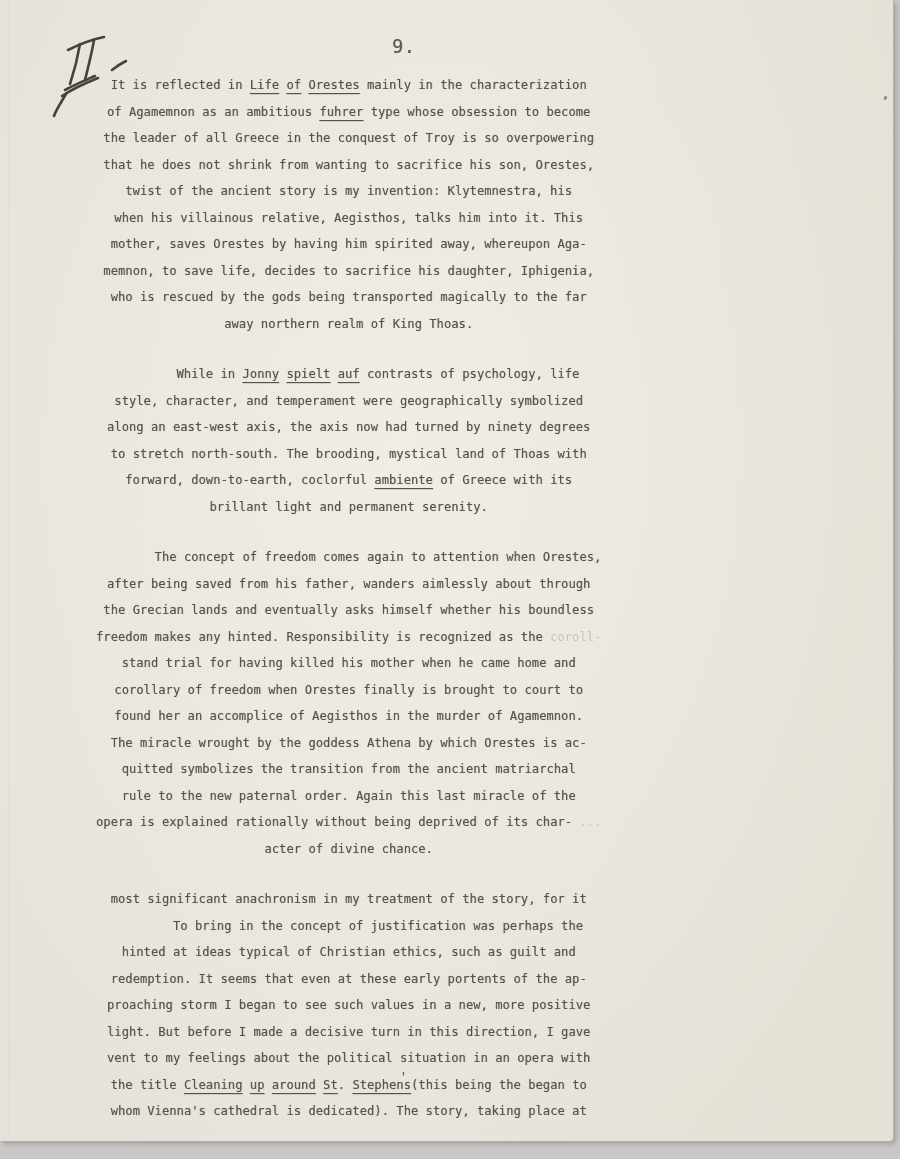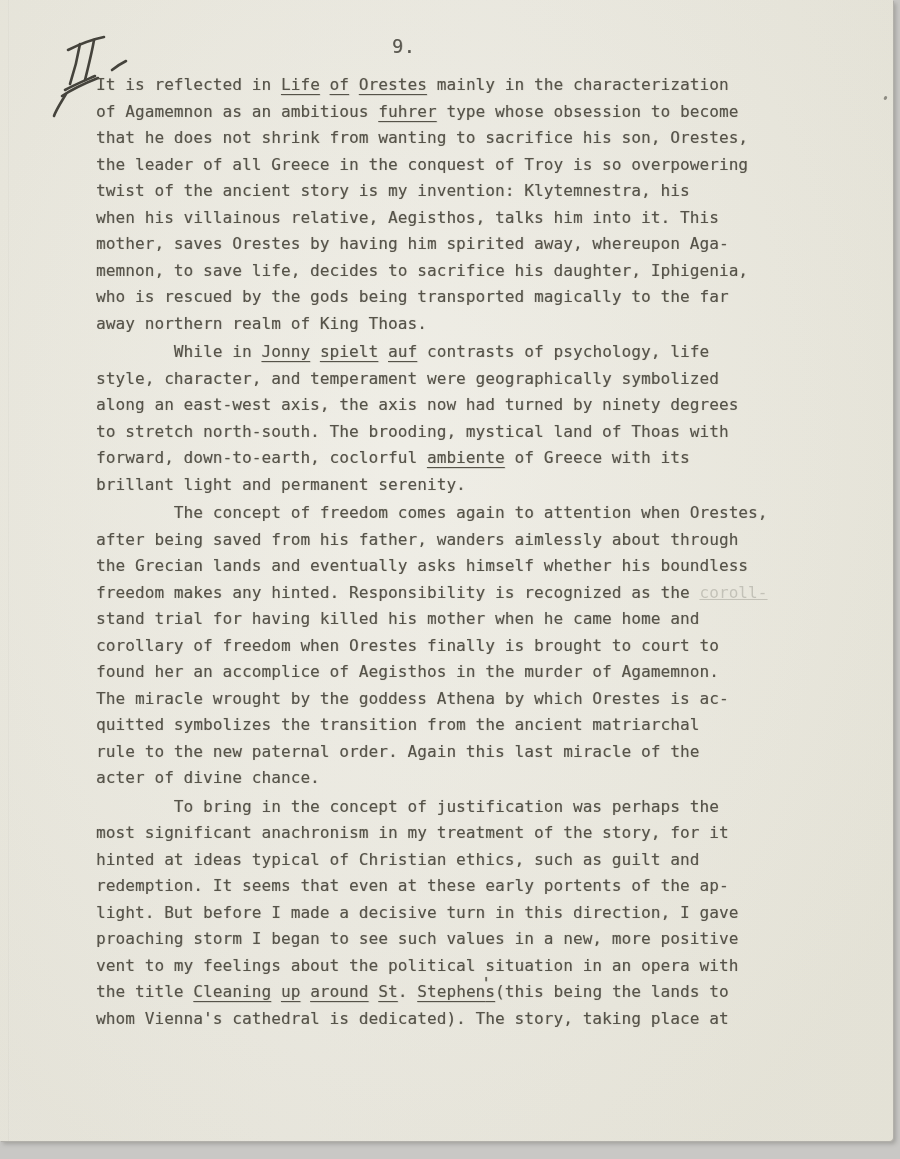--- a/index.html
+++ b/index.html
@@ -32,29 +32,30 @@
     position:absolute;left:392px;top:36px;
     font-size:18.6px;color:#5a5850;
     letter-spacing:0.5px;
     text-shadow:0.4px 0.4px 0.6px rgba(90,88,80,0.45);
   }
   .mark{
     position:absolute;left:52px;top:26px;width:90px;height:100px;
   }
   .typed{
     position:absolute;left:96px;top:72px;
-    font-size:16px;line-height:26.5px;
+    font-size:12px;line-height:26.5px;
     letter-spacing:0.1px;
     color:#565349;
     text-shadow:0.4px 0.4px 0.7px rgba(96,93,84,0.5);
+    text-align:center;
   }
   .tline{white-space:pre;height:26.5px;}
-  .para + .para{margin-top:2px;}
+  .para + .para{margin-top:24px;}
   .u{text-decoration:underline;text-underline-offset:3.5px;text-decoration-thickness:1.4px;}
-  .faint{color:rgba(110,108,98,0.30);text-shadow:none;text-decoration:underline;}
+  .faint{color:rgba(110,108,98,0.30);text-shadow:none;}
   .apos{
     display:inline-block;width:0;overflow:visible;
     transform:translate(-4px,-8px);
   }
   .sr{position:absolute;width:1px;height:1px;overflow:hidden;clip:rect(0 0 0 0);}
 </style>
 </head>
 <body>
 
 <div class="canvas">
@@ -75,22 +76,22 @@
         </g>
       </svg>
     </div>
 
     <div class="pagenum">9.</div>
 
     <div class="typed">
         <div class="para">
           <div class="tline"><span>It is reflected in </span><span class="u">Life</span><span> </span><span class="u">of</span><span> </span><span class="u">Orestes</span><span> mainly in the characterization</span></div>
           <div class="tline"><span>of Agamemnon as an ambitious </span><span class="u">fuhrer</span><span> type whose obsession to become</span></div>
+          <div class="tline"><span>the leader of all Greece in the conquest of Troy is so overpowering</span></div>
           <div class="tline"><span>that he does not shrink from wanting to sacrifice his son, Orestes,</span></div>
-          <div class="tline"><span>the leader of all Greece in the conquest of Troy is so overpowering</span></div>
           <div class="tline"><span>twist of the ancient story is my invention: Klytemnestra, his</span></div>
           <div class="tline"><span>when his villainous relative, Aegisthos, talks him into it. This</span></div>
           <div class="tline"><span>mother, saves Orestes by having him spirited away, whereupon Aga-</span></div>
           <div class="tline"><span>memnon, to save life, decides to sacrifice his daughter, Iphigenia,</span></div>
           <div class="tline"><span>who is rescued by the gods being transported magically to the far</span></div>
           <div class="tline"><span>away northern realm of King Thoas.</span></div>
         </div>
         <div class="para">
           <div class="tline"><span>        While in </span><span class="u">Jonny</span><span> </span><span class="u">spielt</span><span> </span><span class="u">auf</span><span> contrasts of psychology, life</span></div>
           <div class="tline"><span>style, character, and temperament were geographically symbolized</span></div>
@@ -103,30 +104,31 @@
           <div class="tline"><span>        The concept of freedom comes again to attention when Orestes,</span></div>
           <div class="tline"><span>after being saved from his father, wanders aimlessly about through</span></div>
           <div class="tline"><span>the Grecian lands and eventually asks himself whether his boundless</span></div>
           <div class="tline"><span>freedom makes any hinted. Responsibility is recognized as the </span><span class="faint">coroll-</span></div>
           <div class="tline"><span>stand trial for having killed his mother when he came home and</span></div>
           <div class="tline"><span>corollary of freedom when Orestes finally is brought to court to</span></div>
           <div class="tline"><span>found her an accomplice of Aegisthos in the murder of Agamemnon.</span></div>
           <div class="tline"><span>The miracle wrought by the goddess Athena by which Orestes is ac-</span></div>
           <div class="tline"><span>quitted symbolizes the transition from the ancient matriarchal</span></div>
           <div class="tline"><span>rule to the new paternal order. Again this last miracle of the</span></div>
+          <div class="tline"><span>opera is explained rationally without being deprived of its char-</span><span class="faint"> ...</span></div>
           <div class="tline"><span>acter of divine chance.</span></div>
         </div>
         <div class="para">
+          <div class="tline"><span>most significant anachronism in my treatment of the story, for it</span></div>
           <div class="tline"><span>        To bring in the concept of justification was perhaps the</span></div>
-          <div class="tline"><span>most significant anachronism in my treatment of the story, for it</span></div>
           <div class="tline"><span>hinted at ideas typical of Christian ethics, such as guilt and</span></div>
           <div class="tline"><span>redemption. It seems that even at these early portents of the ap-</span></div>
+          <div class="tline"><span>proaching storm I began to see such values in a new, more positive</span></div>
           <div class="tline"><span>light. But before I made a decisive turn in this direction, I gave</span></div>
-          <div class="tline"><span>proaching storm I began to see such values in a new, more positive</span></div>
           <div class="tline"><span>vent to my feelings about the political situation in an opera with</span></div>
-          <div class="tline"><span>the title </span><span class="u">Cleaning</span><span> </span><span class="u">up</span><span> </span><span class="u">around</span><span> </span><span class="u">St</span><span>. </span><span class="u">Stephen</span><span class="apos">'</span><span class="u">s</span><span>(this being the lands to</span></div>
+          <div class="tline"><span>the title </span><span class="u">Cleaning</span><span> </span><span class="u">up</span><span> </span><span class="u">around</span><span> </span><span class="u">St</span><span>. </span><span class="u">Stephen</span><span class="apos">'</span><span class="u">s</span><span>(this being the began to</span></div>
           <div class="tline"><span>whom Vienna's cathedral is dedicated). The story, taking place at</span></div>
         </div>
       </div>
 
     <div class="speck"></div>
   </div>
 </div>
 
 </body></html>

